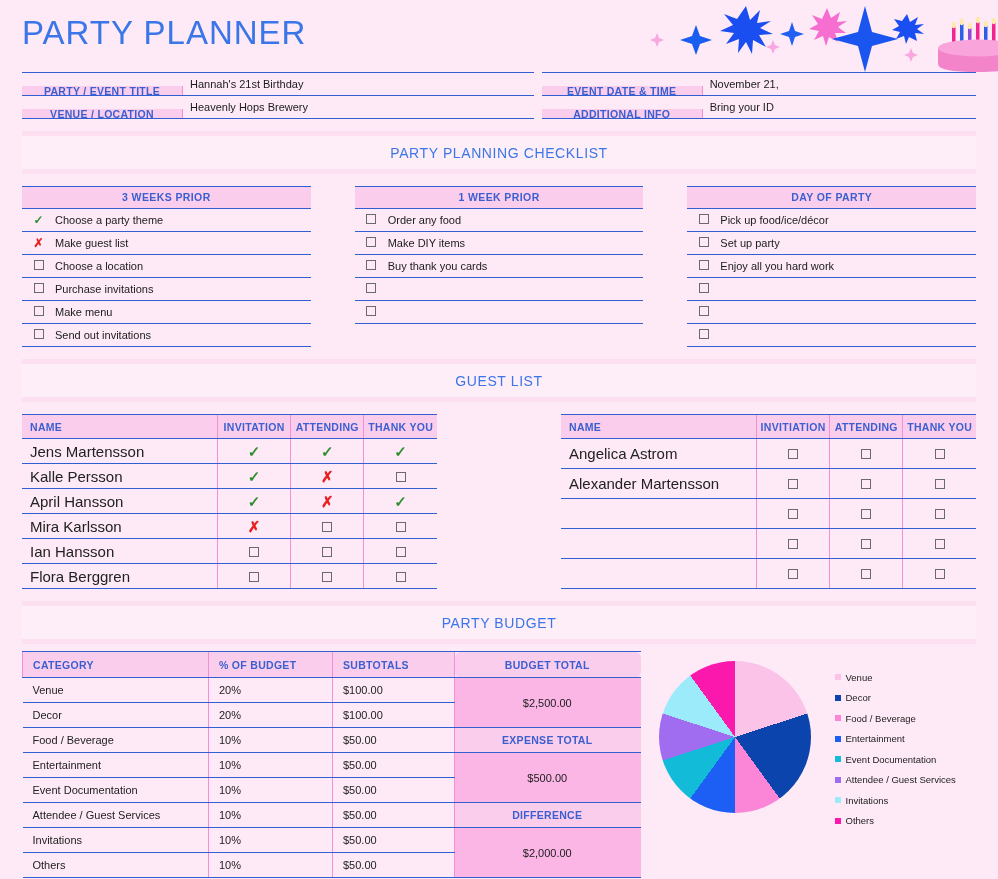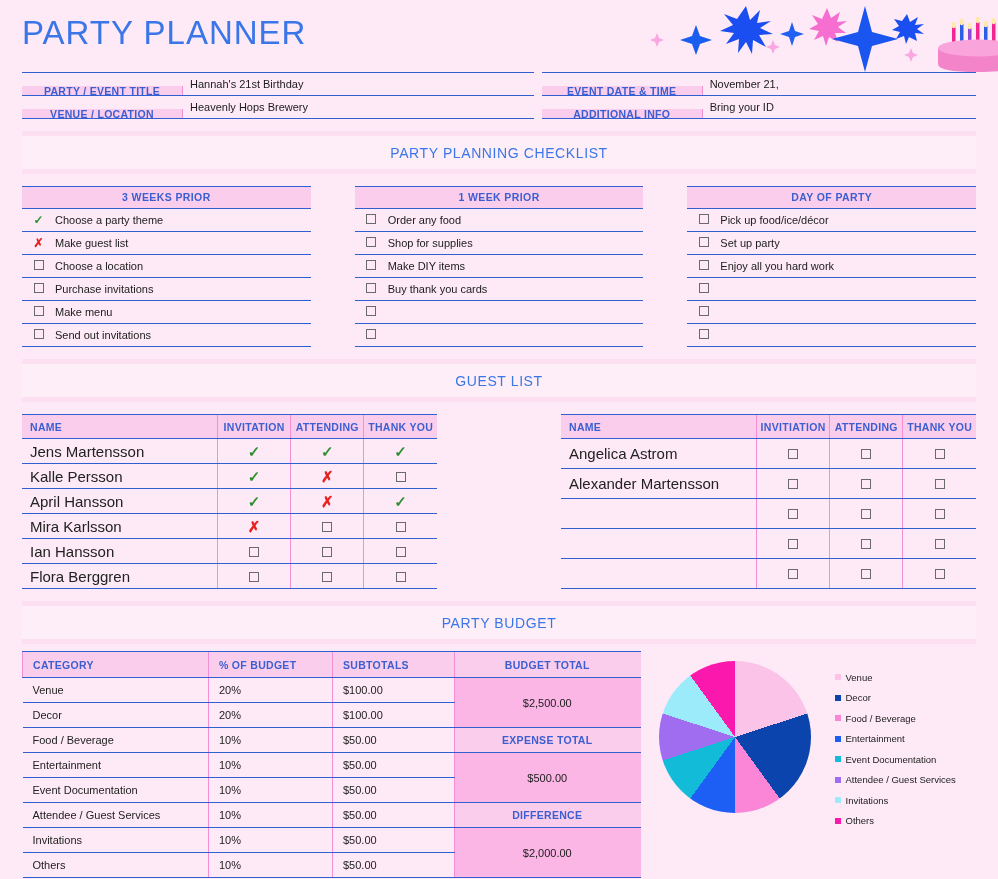--- a/index.html
+++ b/index.html
@@ -175,21 +175,21 @@
     font-size: 10.5px;
     font-weight: bold;
     letter-spacing: .3px;
     height: 23px;
     border-top: 1.5px solid #2f5fd0;
     border-bottom: 1.5px solid #2f5fd0;
     border-left: 1px solid #f48fd4;
     text-align: left;
     padding-left: 10px;
   }
-  .budget-tbl th.total-col { text-align: center; padding-left: 0; }
+  .budget-tbl th.total-col { text-align: center; padding-left: 0; border-radius: 6px; }
   .budget-tbl td {
     height: 22px;
     border-bottom: 1.5px solid #2f5fd0;
     border-left: 1px solid #f48fd4;
     background: #fdeaf6;
     font-size: 11px;
     padding-left: 10px;
   }
   .budget-tbl td.first { border-left: none; }
   .budget-tbl td.total-cell {
@@ -379,24 +379,20 @@
     </div>
     <div class="checklist">
       <div class="cl-head">1 WEEK PRIOR</div>
       <div>
           <div class="cl-row">
             <div class="cl-mark"><span class="mk-box"></span></div>
             <div class="cl-text">Order any food</div>
           </div>
           <div class="cl-row">
             <div class="cl-mark"><span class="mk-box"></span></div>
-            <div class="cl-text">Shop for supplies</div>
-          </div>
-          <div class="cl-row">
-            <div class="cl-mark"><span class="mk-box"></span></div>
             <div class="cl-text">Make DIY items</div>
           </div>
           <div class="cl-row">
             <div class="cl-mark"><span class="mk-box"></span></div>
             <div class="cl-text">Buy thank you cards</div>
           </div>
           <div class="cl-row">
             <div class="cl-mark"><span class="mk-box"></span></div>
             <div class="cl-text"></div>
           </div>

